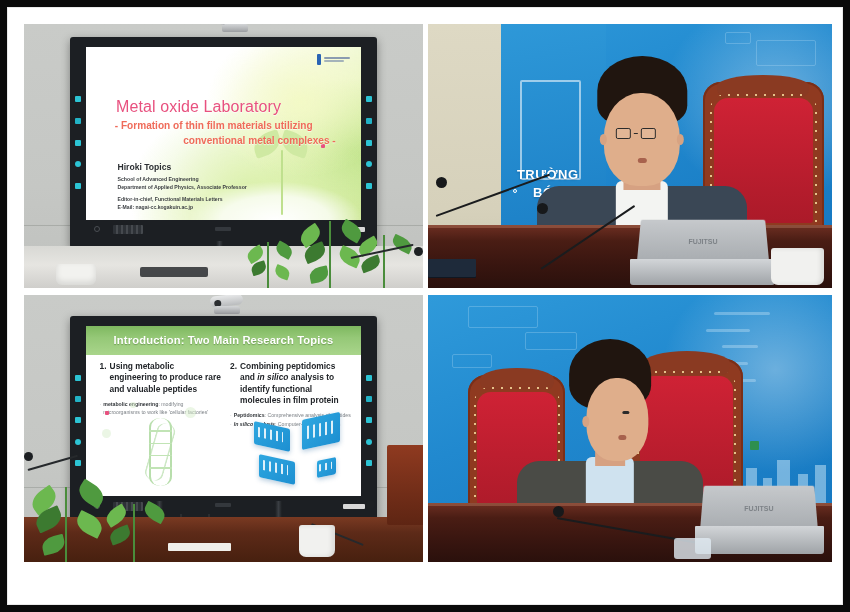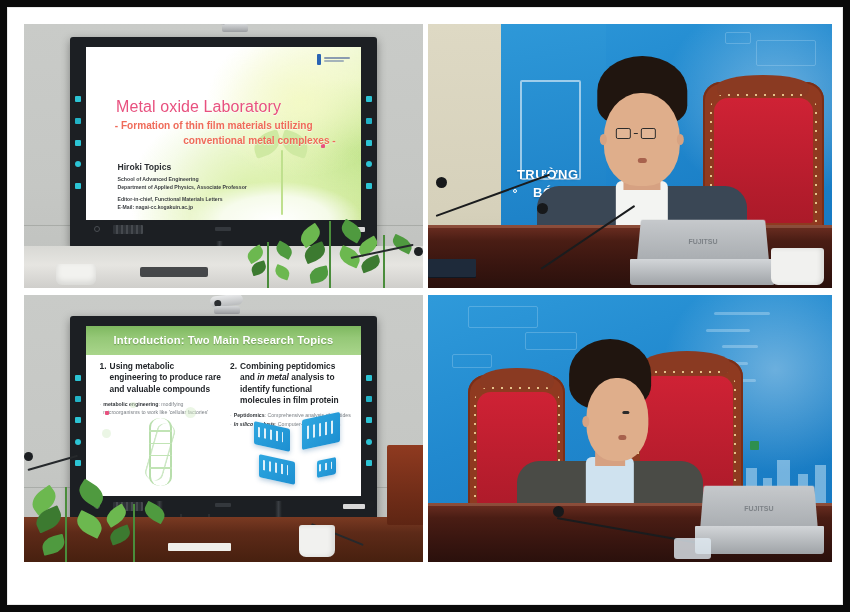--- a/index.html
+++ b/index.html
@@ -664,34 +664,34 @@
 
           <div class="slide" id="slide-2">
             <div class="s2-header">
               <div class="s2-header-title">Introduction: Two Main Research Topics</div>
             </div>
 
             <div class="s2-cols">
               <div class="s2-col">
                 <div class="s2-point">
                   <span class="num">1.</span>
-                  <span>Using metabolic engineering to produce rare and valuable compounds</span>
+                  <span>Using metabolic engineering to produce rare and valuable peptides</span>
                 </div>
                 <div class="s2-subs">
                   <div class="s2-sub">
                     <span class="bul">·</span>
                     <span><b>metabolic engineering</b><span>: modifying microorganisms to work like 'cellular factories'</span></span>
                   </div>
                 </div>
               </div>
 
               <div class="s2-col">
                 <div class="s2-point">
                   <span class="num">2.</span>
-                  <span><span>Combining peptidomics and </span><em>in metal</em><span> analysis to identify functional molecules in film protein</span></span>
+                  <span><span>Combining peptidomics and </span><em>in silico</em><span> analysis to identify functional molecules in film protein</span></span>
                 </div>
                 <div class="s2-subs">
                   <div class="s2-sub">
                     <span class="bul">·</span>
                     <span><b>Peptidomics</b><span>: Comprehensive analysis of peptides</span></span>
                   </div>
                   <div class="s2-sub">
                     <span class="bul">·</span>
                     <span><i>In silico analysis</i><span>: Computer-based prediction</span></span>
                   </div>

